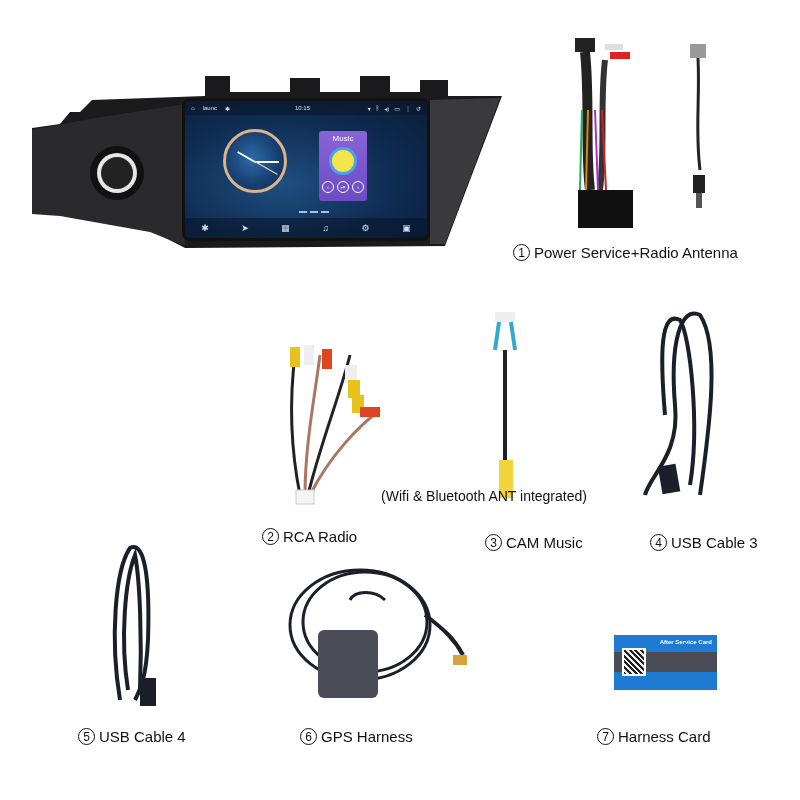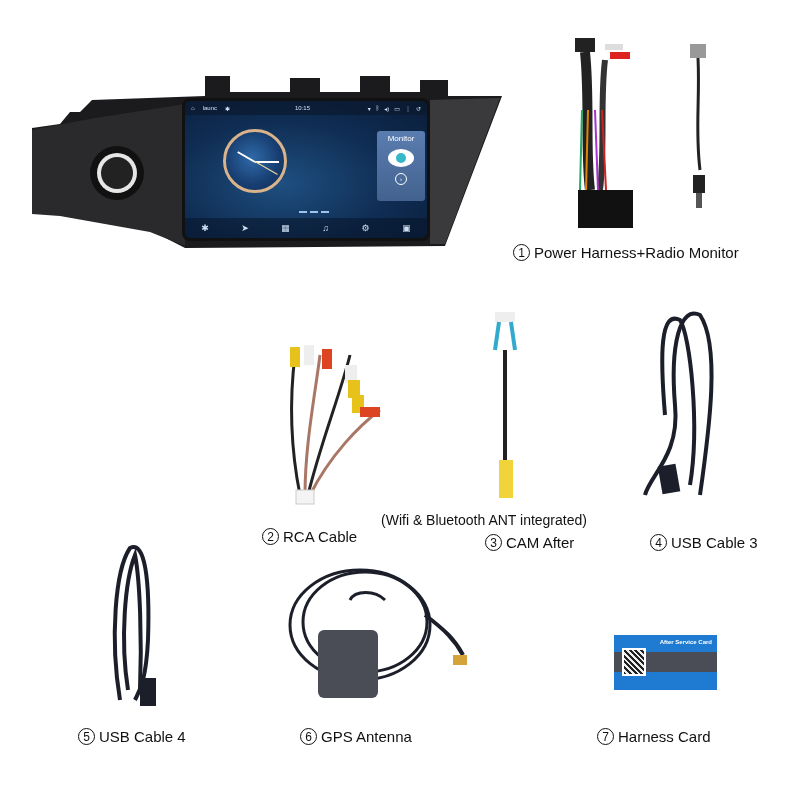--- a/index.html
+++ b/index.html
@@ -58,26 +58,28 @@
       <span>▭</span>
       <span>⋮</span>
       <span>↺</span>
     </span>
   </div>
   <div class="clock">
     <div class="hand" style="width:20px;transform:rotate(-150deg)"></div>
     <div class="hand" style="width:24px;transform:rotate(0deg)"></div>
     <div class="hand" style="width:26px;height:1px;background:#f3d9a0;transform:rotate(30deg)"></div>
   </div>
-  <div class="card-monitor">
-    <div class="card-title">Monitor</div>
-    <div class="eye"></div>
+  <div class="card-music">
+    <div class="card-title">Music</div>
+    <div class="disc"></div>
     <div class="ctrls">
-        <span class="ctrl">›</span>
-      </div>
+      <span class="ctrl">‹</span>
+      <span class="ctrl">⏯</span>
+      <span class="ctrl">›</span>
+    </div>
   </div>
   <div class="dots">
       <span></span>
       <span></span>
       <span></span>
     </div>
   <div class="dock">
     <span>✱</span>
     <span>➤</span>
     <span>▦</span>
@@ -98,53 +100,53 @@
   <path d="M35 80 L38 160" stroke="#a3c" stroke-width="2"></path>
   <path d="M42 80 L46 160" stroke="#c22" stroke-width="2"></path>
   <rect x="18" y="160" width="55" height="38" fill="#111"></rect>
   <rect x="130" y="14" width="16" height="14" fill="#999"></rect>
   <path d="M138 28 C140 70 135 100 140 140" stroke="#222" stroke-width="3" fill="none"></path>
   <rect x="133" y="145" width="12" height="18" fill="#222"></rect>
   <rect x="136" y="163" width="6" height="15" fill="#555"></rect>
 </svg>
 <div class="caption" style="left:513px;top:244px">
   <span class="num">1</span>
-  <span>Power Harness+Radio Monitor</span>
+  <span>Power Service+Radio Antenna</span>
 </div>
 
 <svg class="abs" style="left:260px;top:335px" width="140" height="175">
   <path d="M40 160 C30 110 30 60 35 20" stroke="#222" stroke-width="3" fill="none"></path>
   <path d="M45 160 C45 110 55 60 60 20" stroke="#a76" stroke-width="3" fill="none"></path>
   <path d="M48 160 C60 110 80 60 90 20" stroke="#222" stroke-width="3" fill="none"></path>
   <path d="M50 160 C70 120 100 90 120 75" stroke="#a76" stroke-width="3" fill="none"></path>
   <rect x="30" y="12" width="10" height="20" fill="#e6c21a"></rect>
   <rect x="44" y="10" width="10" height="20" fill="#eee"></rect>
   <rect x="62" y="14" width="10" height="20" fill="#d42"></rect>
   <rect x="85" y="30" width="12" height="18" fill="#eee"></rect>
   <rect x="88" y="45" width="12" height="18" fill="#e6c21a"></rect>
   <rect x="92" y="60" width="12" height="18" fill="#e6c21a"></rect>
   <rect x="100" y="72" width="20" height="10" fill="#d42"></rect>
   <rect x="36" y="155" width="18" height="14" fill="#f4f4f4" stroke="#ccc"></rect>
 </svg>
 <div class="caption" style="left:262px;top:528px">
   <span class="num">2</span>
-  <span>RCA Cable</span>
+  <span>RCA Radio</span>
 </div>
 
 <svg class="abs" style="left:485px;top:310px" width="60" height="195">
   <rect x="10" y="2" width="20" height="10" fill="#eee"></rect>
   <path d="M14 12 L10 40" stroke="#3ac" stroke-width="4"></path>
   <path d="M26 12 L30 40" stroke="#3ac" stroke-width="4"></path>
   <path d="M20 40 L20 150" stroke="#222" stroke-width="4"></path>
   <rect x="14" y="150" width="14" height="38" fill="#f1d43a"></rect>
 </svg>
-<div class="note" style="left:381px;top:512px">(Wifi &amp; Bluetooth ANT integrated)</div>
+<div class="note" style="left:381px;top:488px">(Wifi &amp; Bluetooth ANT integrated)</div>
 <div class="caption" style="left:485px;top:534px">
   <span class="num">3</span>
-  <span>CAM After</span>
+  <span>CAM Music</span>
 </div>
 
 <svg class="abs" style="left:630px;top:305px" width="100" height="200">
   <path d="M70 190 C80 120 90 40 70 10 C50 0 40 40 45 100 C50 150 20 170 15 190" stroke="#1c1f2a" stroke-width="4" fill="none"></path>
   <path d="M60 180 C70 120 60 30 50 15 C30 5 30 50 35 110" stroke="#1c1f2a" stroke-width="4" fill="none"></path>
   <rect x="30" y="160" width="18" height="28" fill="#1c1f2a" transform="rotate(-10 39 174)"></rect>
 </svg>
 <div class="caption" style="left:650px;top:534px">
   <span class="num">4</span>
   <span>USB Cable 3</span>
@@ -163,21 +165,21 @@
 <svg class="abs" style="left:285px;top:560px" width="190" height="145">
   <ellipse cx="75" cy="65" rx="70" ry="55" stroke="#1c1f2a" stroke-width="3" fill="none"></ellipse>
   <ellipse cx="80" cy="62" rx="62" ry="50" stroke="#1c1f2a" stroke-width="3" fill="none"></ellipse>
   <path d="M140 55 C160 70 170 80 178 95" stroke="#1c1f2a" stroke-width="4" fill="none"></path>
   <rect x="168" y="95" width="14" height="10" fill="#d6a23a"></rect>
   <path d="M65 40 C70 30 90 30 100 40" stroke="#1c1f2a" stroke-width="3" fill="none"></path>
   <rect x="33" y="70" width="60" height="68" rx="6" fill="#4a4d55"></rect>
 </svg>
 <div class="caption" style="left:300px;top:728px">
   <span class="num">6</span>
-  <span>GPS Antenna</span>
+  <span>GPS Harness</span>
 </div>
 
 <div class="label-card">
   <div class="strip"></div>
   <div class="qr"></div>
   <div class="ttl">After Service Card</div>
 </div>
 <div class="caption" style="left:597px;top:728px">
   <span class="num">7</span>
   <span>Harness Card</span>

